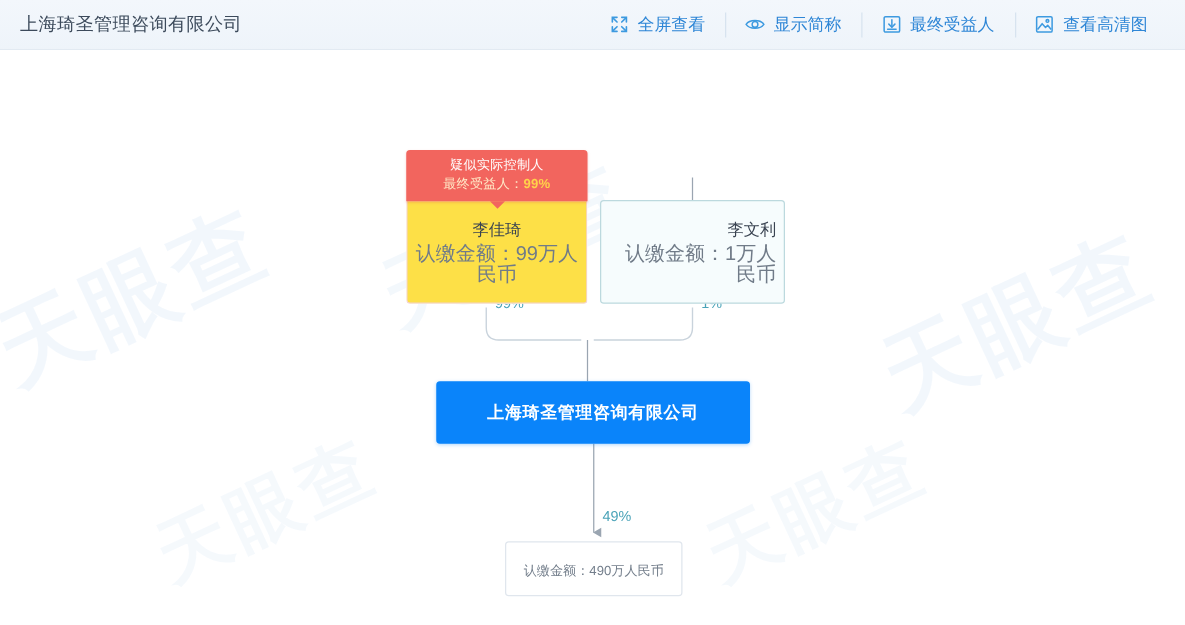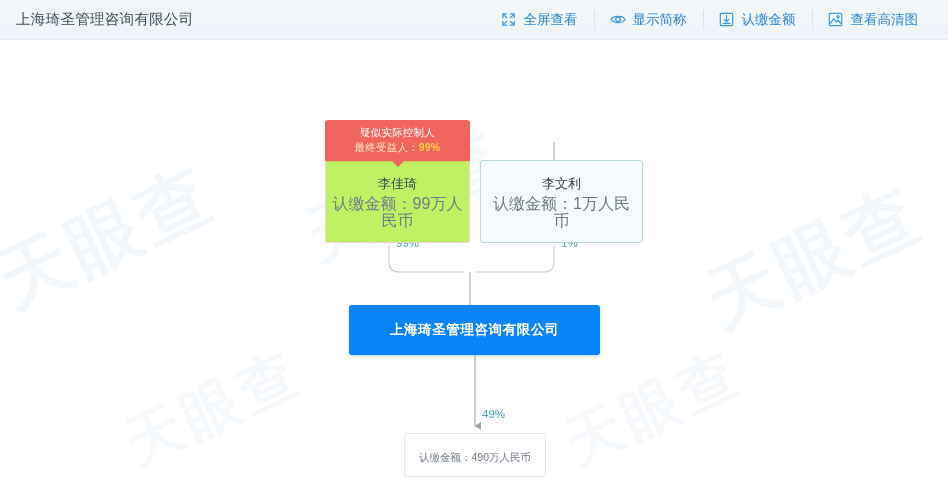--- a/index.html
+++ b/index.html
@@ -154,36 +154,36 @@
     bottom: -6px;
     margin-left: -6px;
     width: 0; height: 0;
     border-left: 6px solid transparent;
     border-right: 6px solid transparent;
     border-top: 6px solid #f2655e;
   }
   .ctrl-body {
     border: 1px solid #f3d3d1;
     border-top: none;
-    background: #bef264;
+    background: #fde047;
     border-radius: 0 0 3px 3px;
     padding: 14px 6px 13px;
     text-align: center;
   }
 
   
   .node-person2 {
     left: 480px;
     top: 120px;
-    width: 163px;
+    width: 148px;
     border: 1px solid #bcd9de;
     background: #f6fcfd;
     border-radius: 3px;
     padding: 14px 6px 13px;
-    text-align: center;
+    text-align: right;
   }
 
   .p-name {
     font-size: 13px;
     color: #394351;
     line-height: 18px;
   }
   .p-sub {
     font-size: 16px;
     color: #707b88;
@@ -270,21 +270,21 @@
 
     <div class="tool-item">
       <span class="ticon">
         <svg width="15" height="15" viewBox="0 0 16 16" fill="none" stroke="#3d9ae0" stroke-width="1.3" stroke-linecap="round">
           <rect x="1.4" y="1.4" width="13.2" height="13.2" rx="1.2"></rect>
           <path d="M8 4 V10.2"></path>
             <path d="M5.4 7.8 L8 10.4 L10.6 7.8"></path>
           <path d="M4.4 12.2 H11.6"></path>
         </svg>
       </span>
-      <span>认缴金额</span>
+      <span>最终受益人</span>
     </div>
 
     <div class="tool-item">
       <span class="ticon">
         <svg width="15" height="15" viewBox="0 0 16 16" fill="none" stroke="#3d9ae0" stroke-width="1.3" stroke-linejoin="round">
           <rect x="1.4" y="1.4" width="13.2" height="13.2" rx="1.2"></rect>
           <circle cx="10.6" cy="5.1" r="1.15"></circle>
           <path d="M2.2 12.4 L6.1 7.4 L9 10.6 L10.8 8.8 L13.8 12.4"></path>
         </svg>
       </span>

